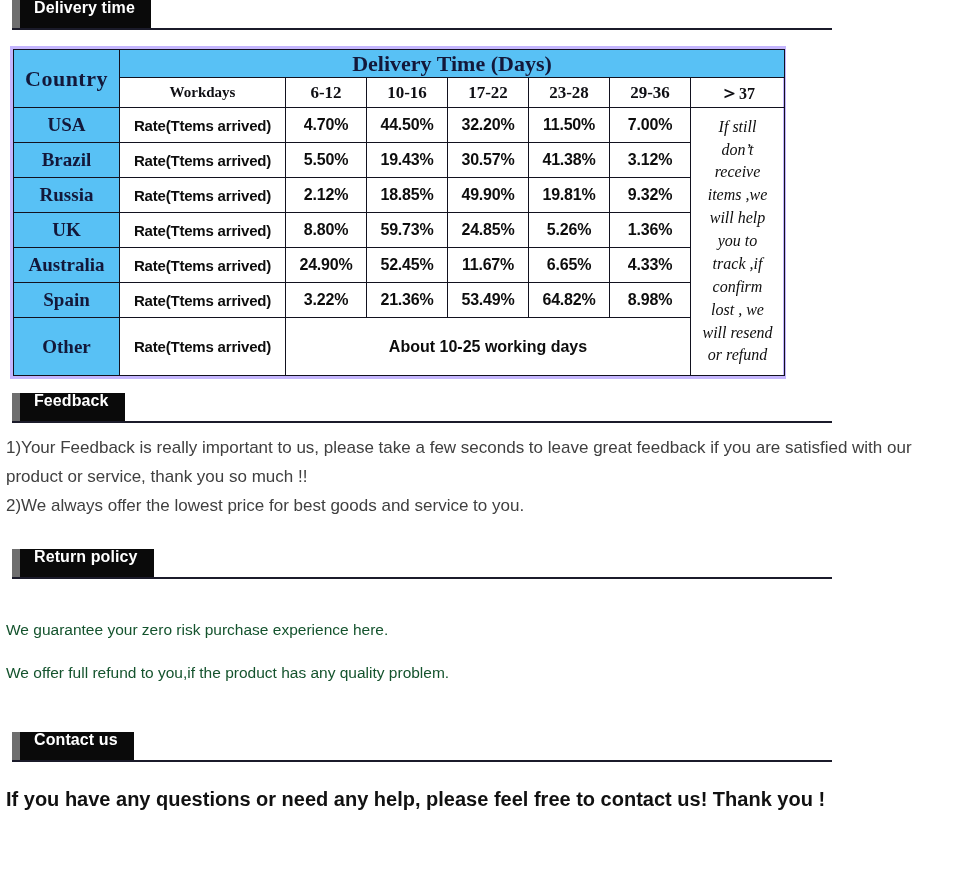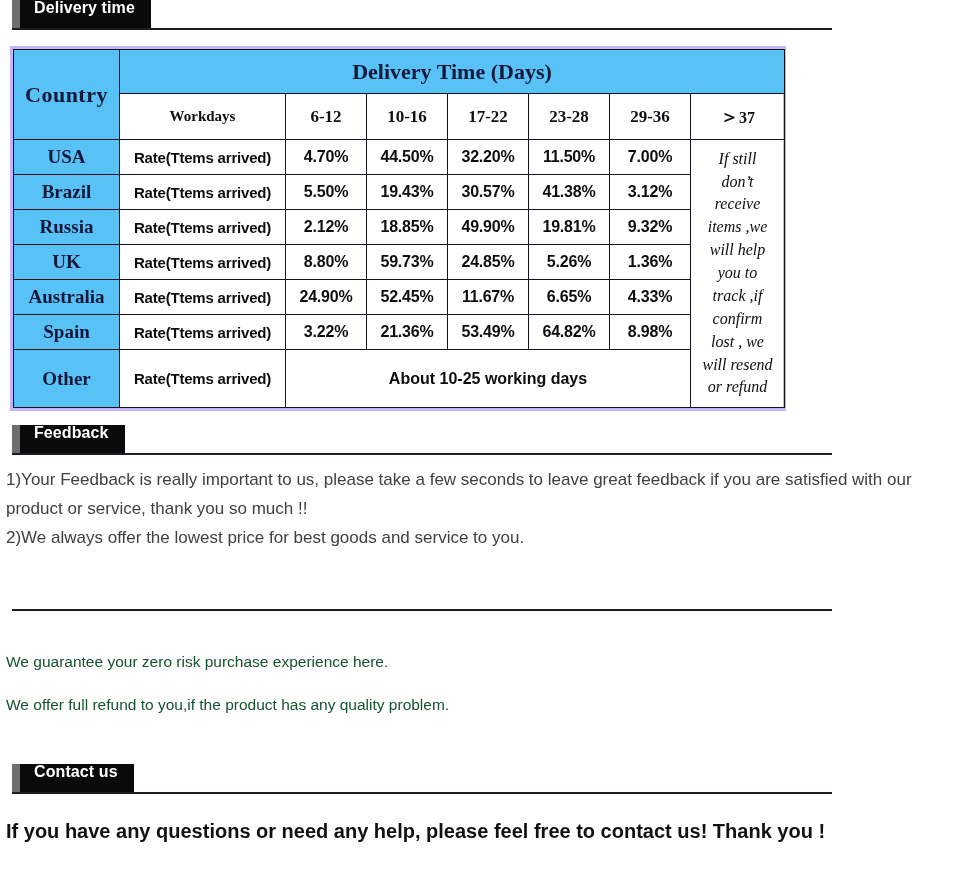--- a/index.html
+++ b/index.html
@@ -83,28 +83,28 @@
     font-size: 22px;
     font-weight: bold;
     color: #13183a;
     letter-spacing: 0.5px;
   }
   .th-title {
     font-family: "Liberation Serif", serif;
     font-size: 22px;
     font-weight: bold;
     color: #13183a;
-    height: 44px;
+    height: 28px;
   }
   .th-sub {
     font-family: "Liberation Serif", serif;
     font-size: 17px;
     font-weight: bold;
     color: #0f0f14;
-    height: 46px;
+    height: 30px;
     margin-top: 20px;
   }
   .th-sub.workdays { font-size: 15px; }
   .th-sub.gt37 { font-size: 16px; font-weight: bold; }
   .th-sub.gt37 .big { font-size: 19px; }
 
   .td-country {
     font-family: "Liberation Serif", serif;
     font-size: 19px;
     font-weight: bold;
@@ -297,20 +297,24 @@
   <div class="rule"></div>
 </div>
 
 <div class="para-block">
   <div class="line">1)Your Feedback is really important to us, please take a few seconds to leave great feedback if you are satisfied with our product or service, thank you so much !!</div>
   <div class="line">2)We always offer the lowest price for best goods and service to you.</div>
 </div>
 
 <div class="spacer-return"></div>
 <div class="section-head">
+  <div class="bar-wrap">
+    <div class="bar-grip"></div>
+    <div class="bar-box">Return policy</div>
+  </div>
   <div class="rule"></div>
 </div>
 
 <div class="policy-block">
   <div class="line">We guarantee your zero risk purchase experience here.</div>
   <div class="line">We offer full refund to you,if the product has any quality problem.</div>
 </div>
 
 <div class="spacer-contact"></div>
 <div class="section-head">

